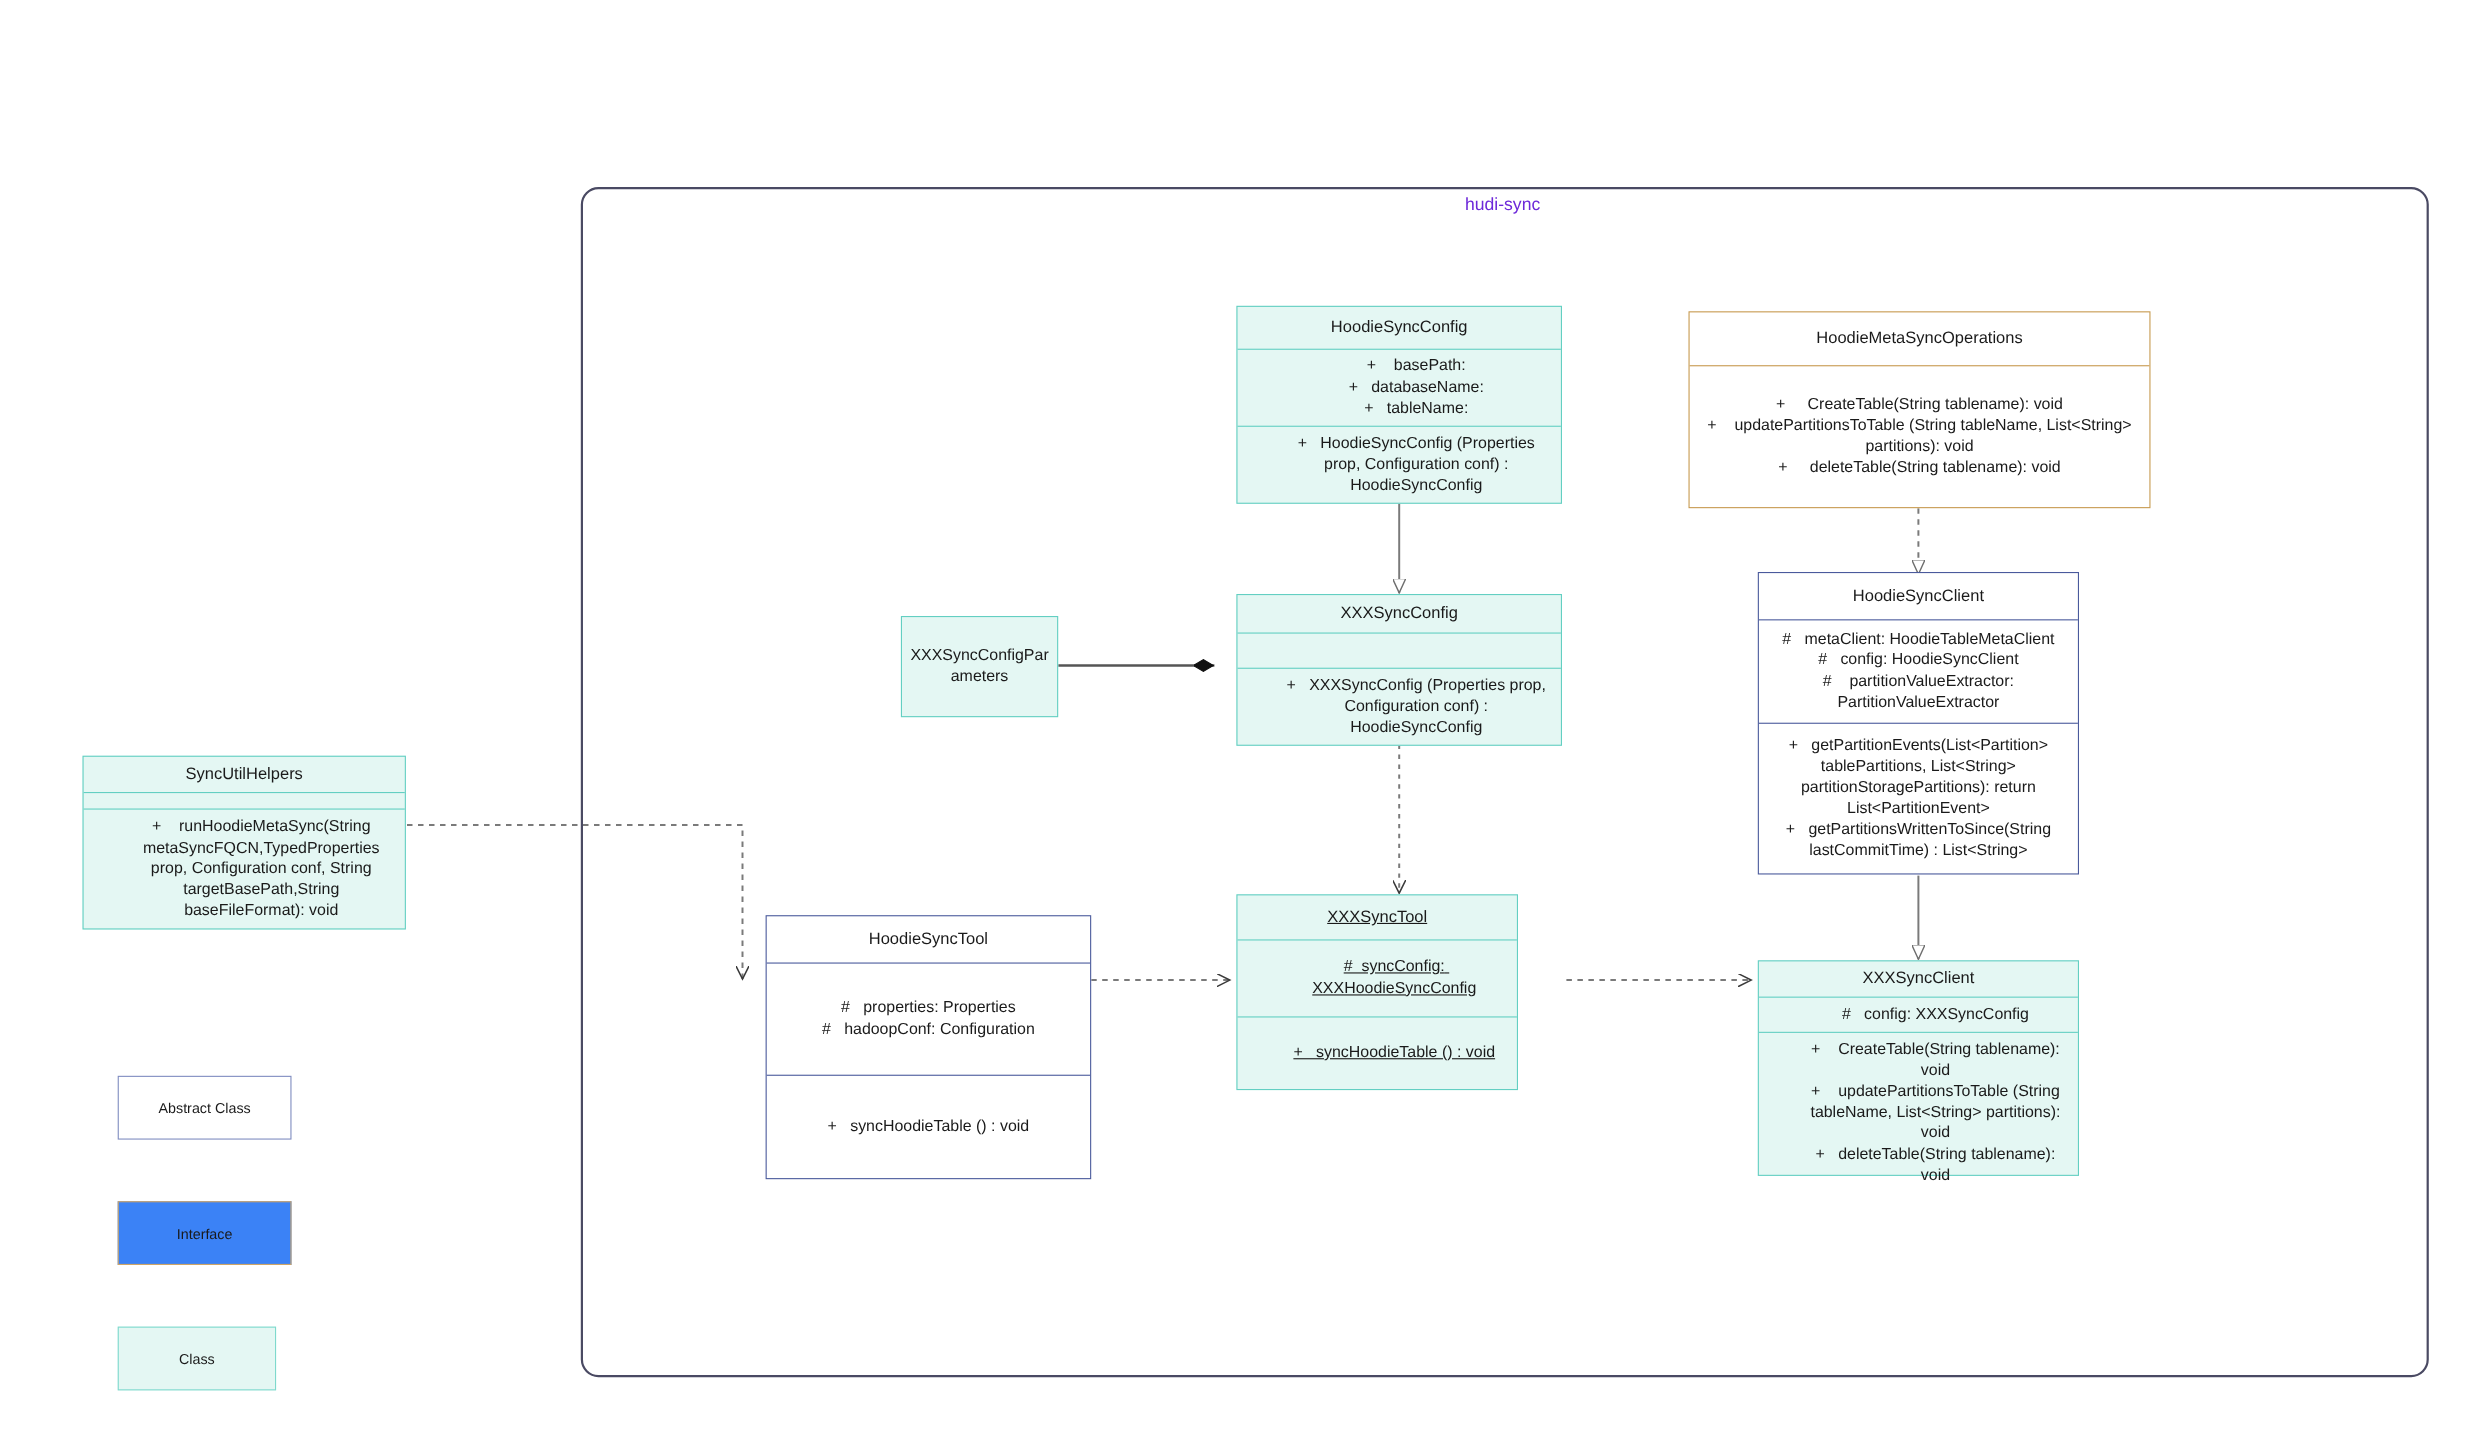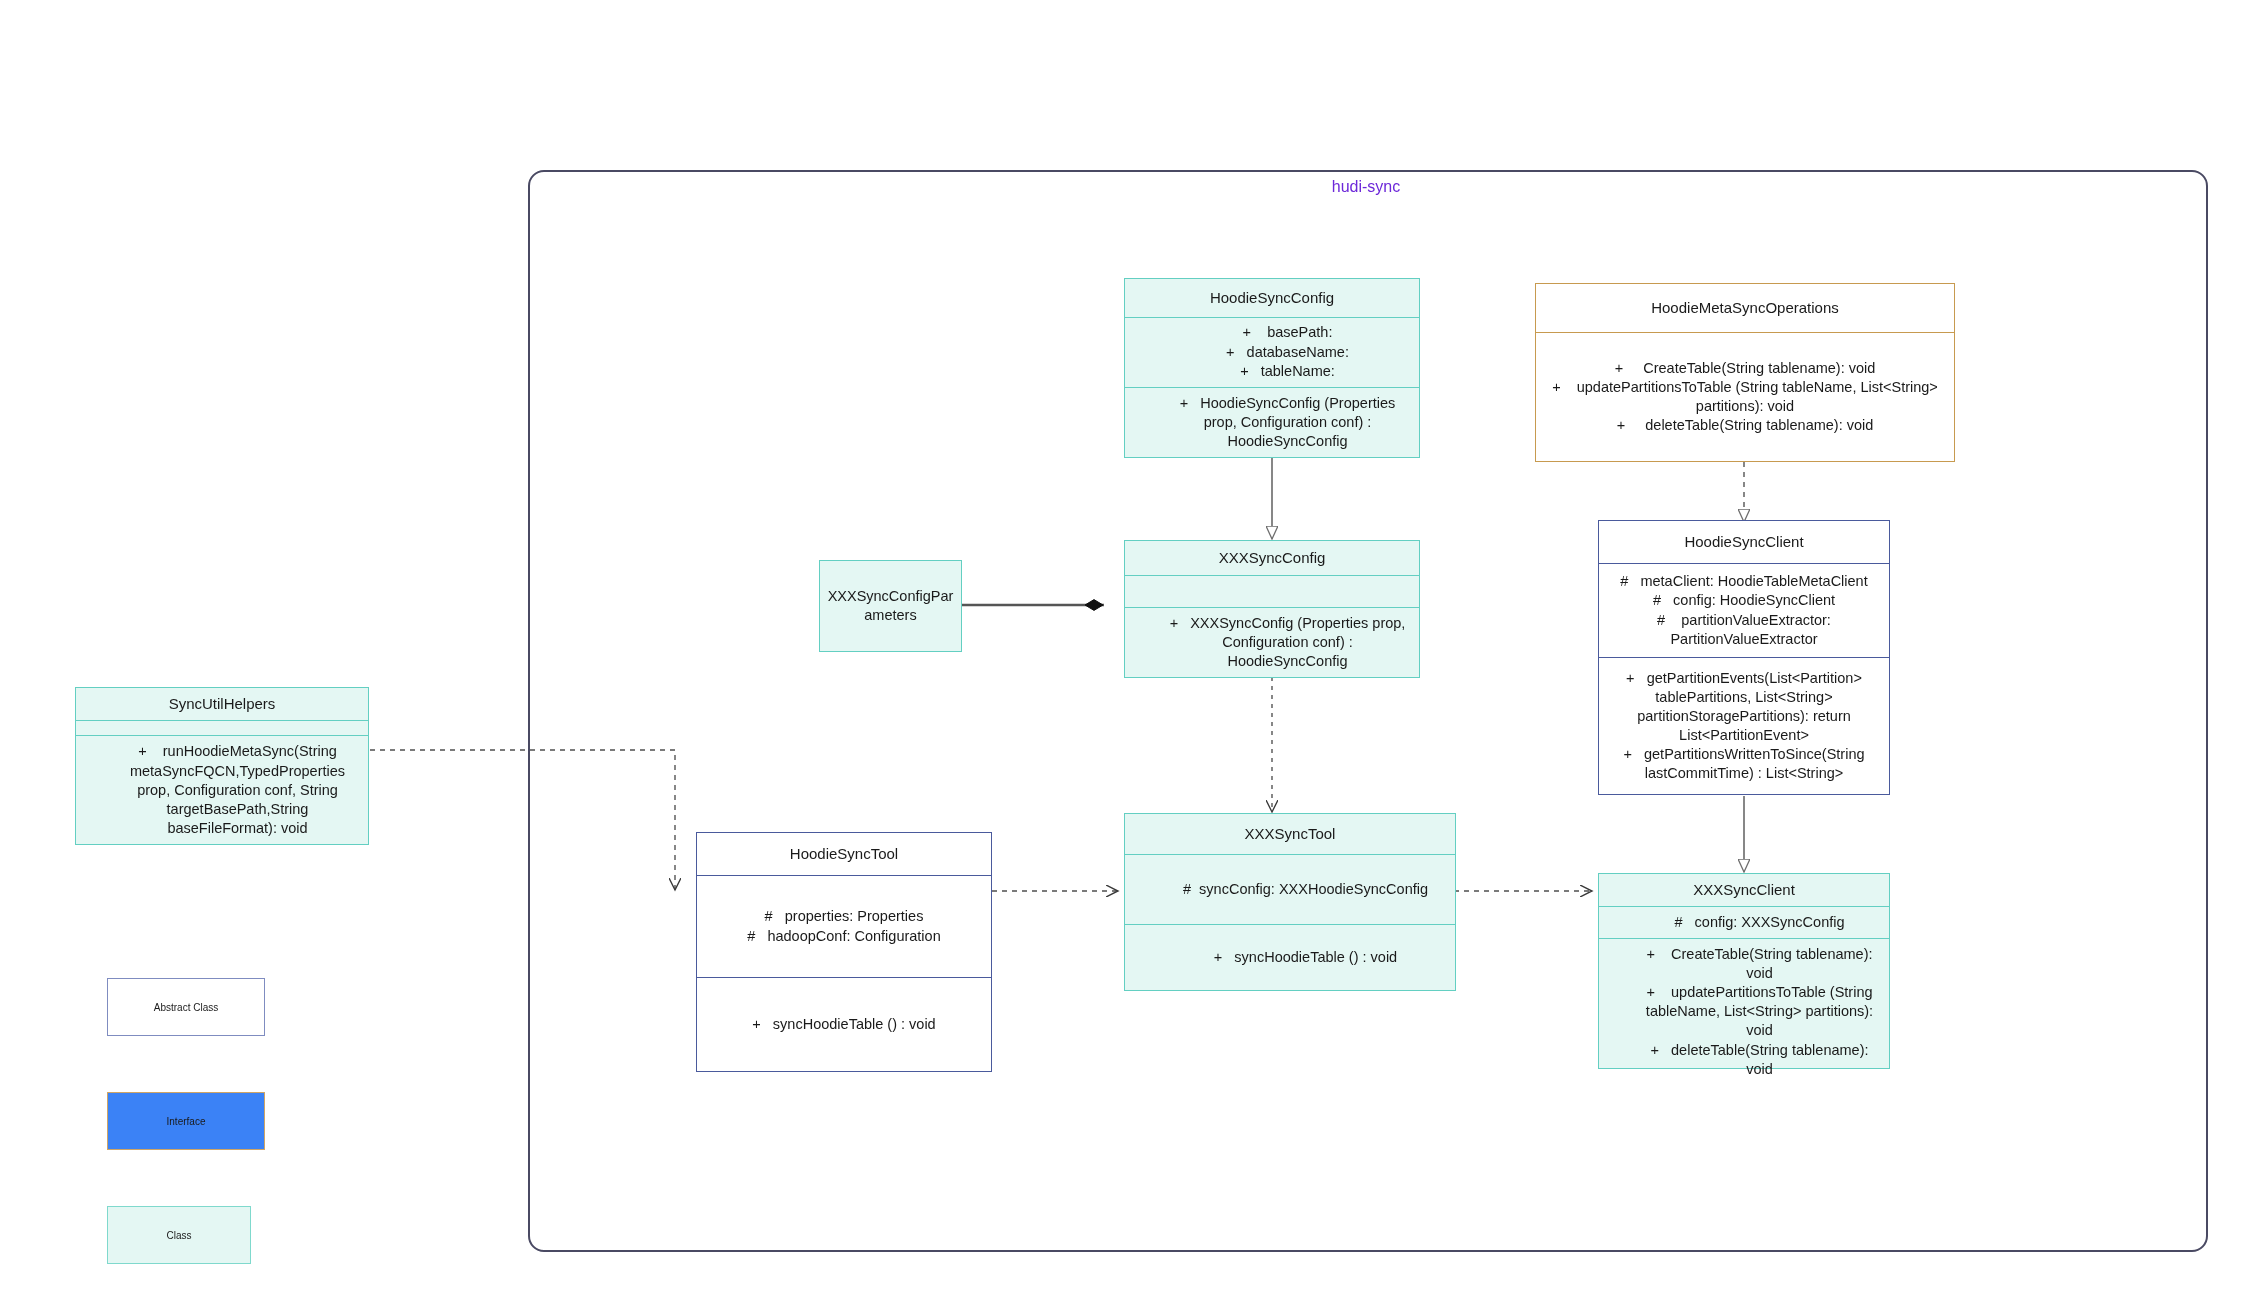--- a/index.html
+++ b/index.html
@@ -78,21 +78,21 @@
 
   .uml .sec.head { font-size: 15px; }
 
   
   .legend-box {
     position: absolute;
     box-sizing: border-box;
     display: flex;
     align-items: center;
     justify-content: center;
-    font-size: 10px;
+    font-size: 13px;
   }
   .legend-box.abs   { background:#ffffff; border:1.8px solid #7f8cc0; }
   .legend-box.iface { background:#3b82f6; border:1.8px solid #cfa566; }
   .legend-box.cls   { background:#e4f7f3; border:1.8px solid #7fd9cd; }
 
   
   svg.edges {
     position: absolute;
     left: 0; top: 0;
     width: 2248px;
@@ -228,21 +228,21 @@
     </div>
     <div class="sec" style="height:102px;">
       <div class="line">#   properties: Properties</div>
       <div class="line">#   hadoopConf: Configuration</div>
     </div>
     <div class="sec" style="flex:1;">
       <div class="line">+   syncHoodieTable () : void</div>
     </div>
   </div>
 
-  <div class="uml cls" style="left:1124px; top:813px; width:332px; height:178px;">
+  <div class="uml cls" style="left:1124px; top:813px; width:256px; height:178px;text-decoration:underline;">
     <div class="sec head" style="height:40px;">
       <div class="line">XXXSyncTool</div>
     </div>
     <div class="sec" style="height:70px;">
       <div class="line">#  syncConfig: XXXHoodieSyncConfig</div>
     </div>
     <div class="sec" style="flex:1;">
       <div class="line">+   syncHoodieTable () : void</div>
     </div>
   </div>

